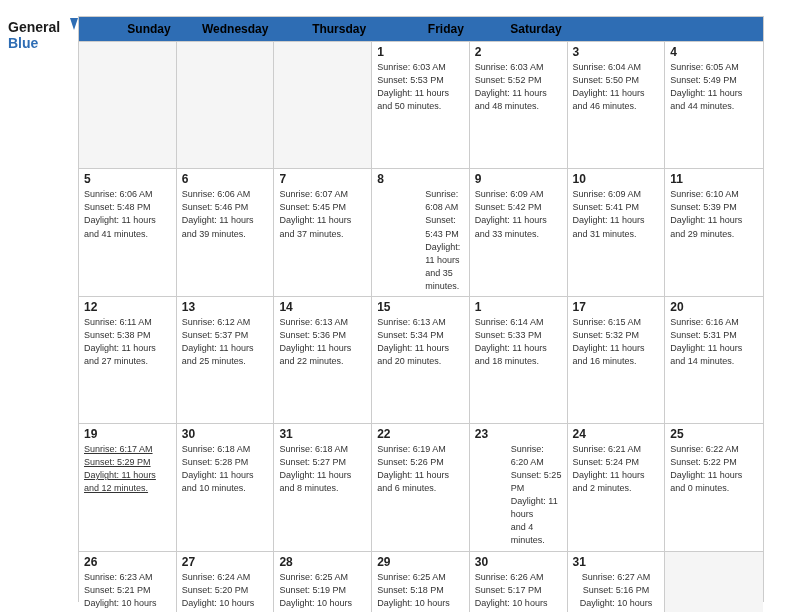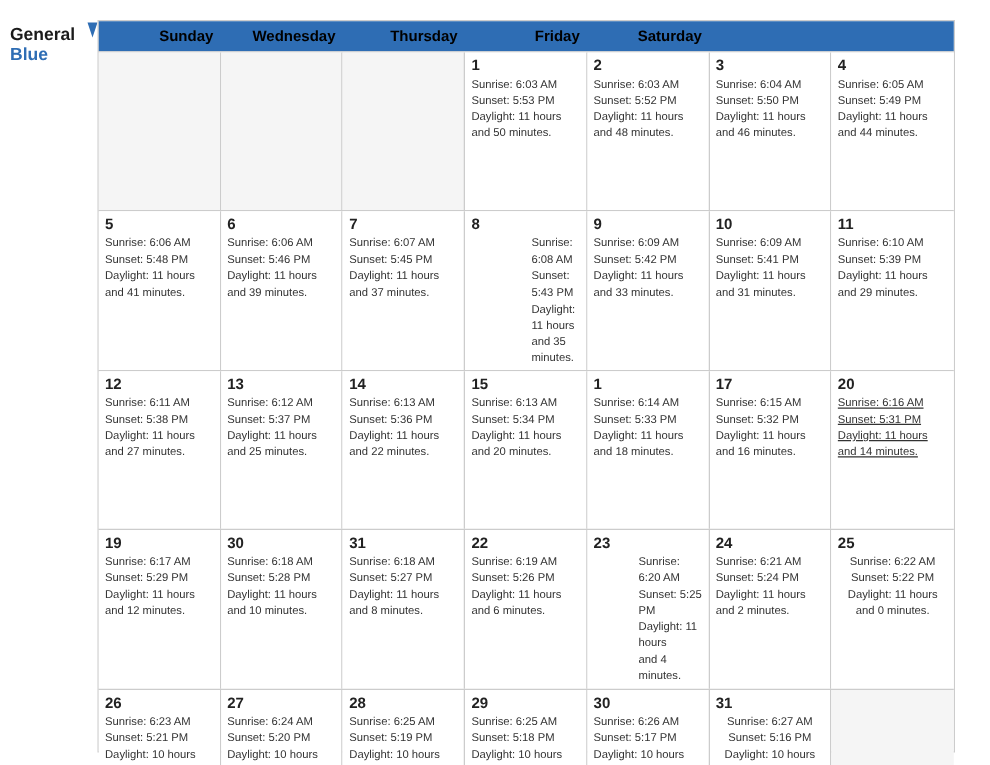--- a/index.html
+++ b/index.html
@@ -245,30 +245,30 @@
           </div>
           <div class="cal-cell">
             <div class="day-num">17</div>
             <div class="day-info" style="white-space: pre-line;">Sunrise: 6:15 AM
 Sunset: 5:32 PM
 Daylight: 11 hours
 and 16 minutes.</div>
           </div>
           <div class="cal-cell">
             <div class="day-num">20</div>
-            <div class="day-info" style="white-space: pre-line; text-decoration: underline;">Sunrise: 6:16 AM
+            <div class="day-info" style="white-space: pre-line;">Sunrise: 6:16 AM
 Sunset: 5:31 PM
 Daylight: 11 hours
 and 14 minutes.</div>
           </div>
         </div>
         <div class="cal-row">
           <div class="cal-cell">
             <div class="day-num">19</div>
-            <div class="day-info" style="white-space: pre-line;">Sunrise: 6:17 AM
+            <div class="day-info" style="white-space: pre-line; text-decoration: underline;">Sunrise: 6:17 AM
 Sunset: 5:29 PM
 Daylight: 11 hours
 and 12 minutes.</div>
           </div>
           <div class="cal-cell">
             <div class="day-num">30</div>
             <div class="day-info" style="white-space: pre-line;">Sunrise: 6:18 AM
 Sunset: 5:28 PM
 Daylight: 11 hours
 and 10 minutes.</div>
@@ -296,21 +296,21 @@
           </div>
           <div class="cal-cell">
             <div class="day-num">24</div>
             <div class="day-info" style="white-space: pre-line;">Sunrise: 6:21 AM
 Sunset: 5:24 PM
 Daylight: 11 hours
 and 2 minutes.</div>
           </div>
           <div class="cal-cell">
             <div class="day-num">25</div>
-            <div class="day-info" style="white-space: pre-line; text-align: center;">Sunrise: 6:22 AM
+            <div class="day-info" style="white-space: pre-line;">Sunrise: 6:22 AM
 Sunset: 5:22 PM
 Daylight: 11 hours
 and 0 minutes.</div>
           </div>
         </div>
         <div class="cal-row">
           <div class="cal-cell">
             <div class="day-num">26</div>
             <div class="day-info" style="white-space: pre-line;">Sunrise: 6:23 AM
 Sunset: 5:21 PM

